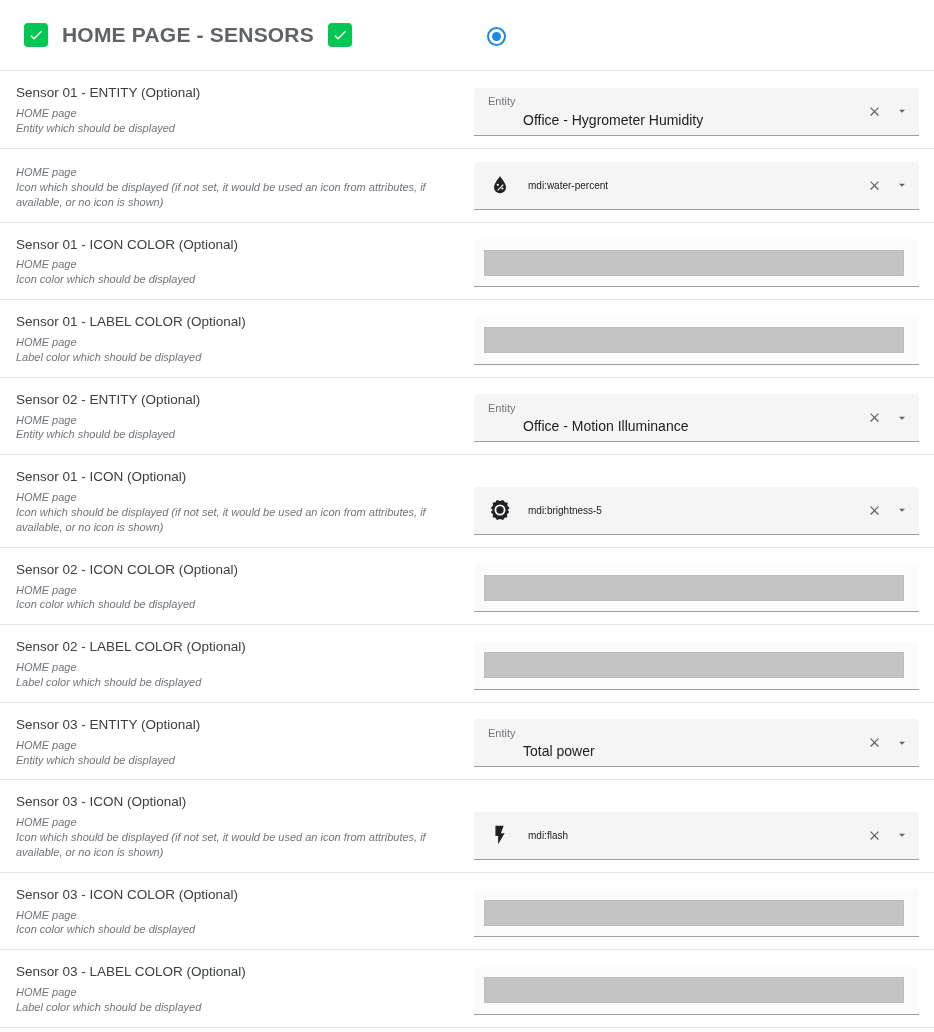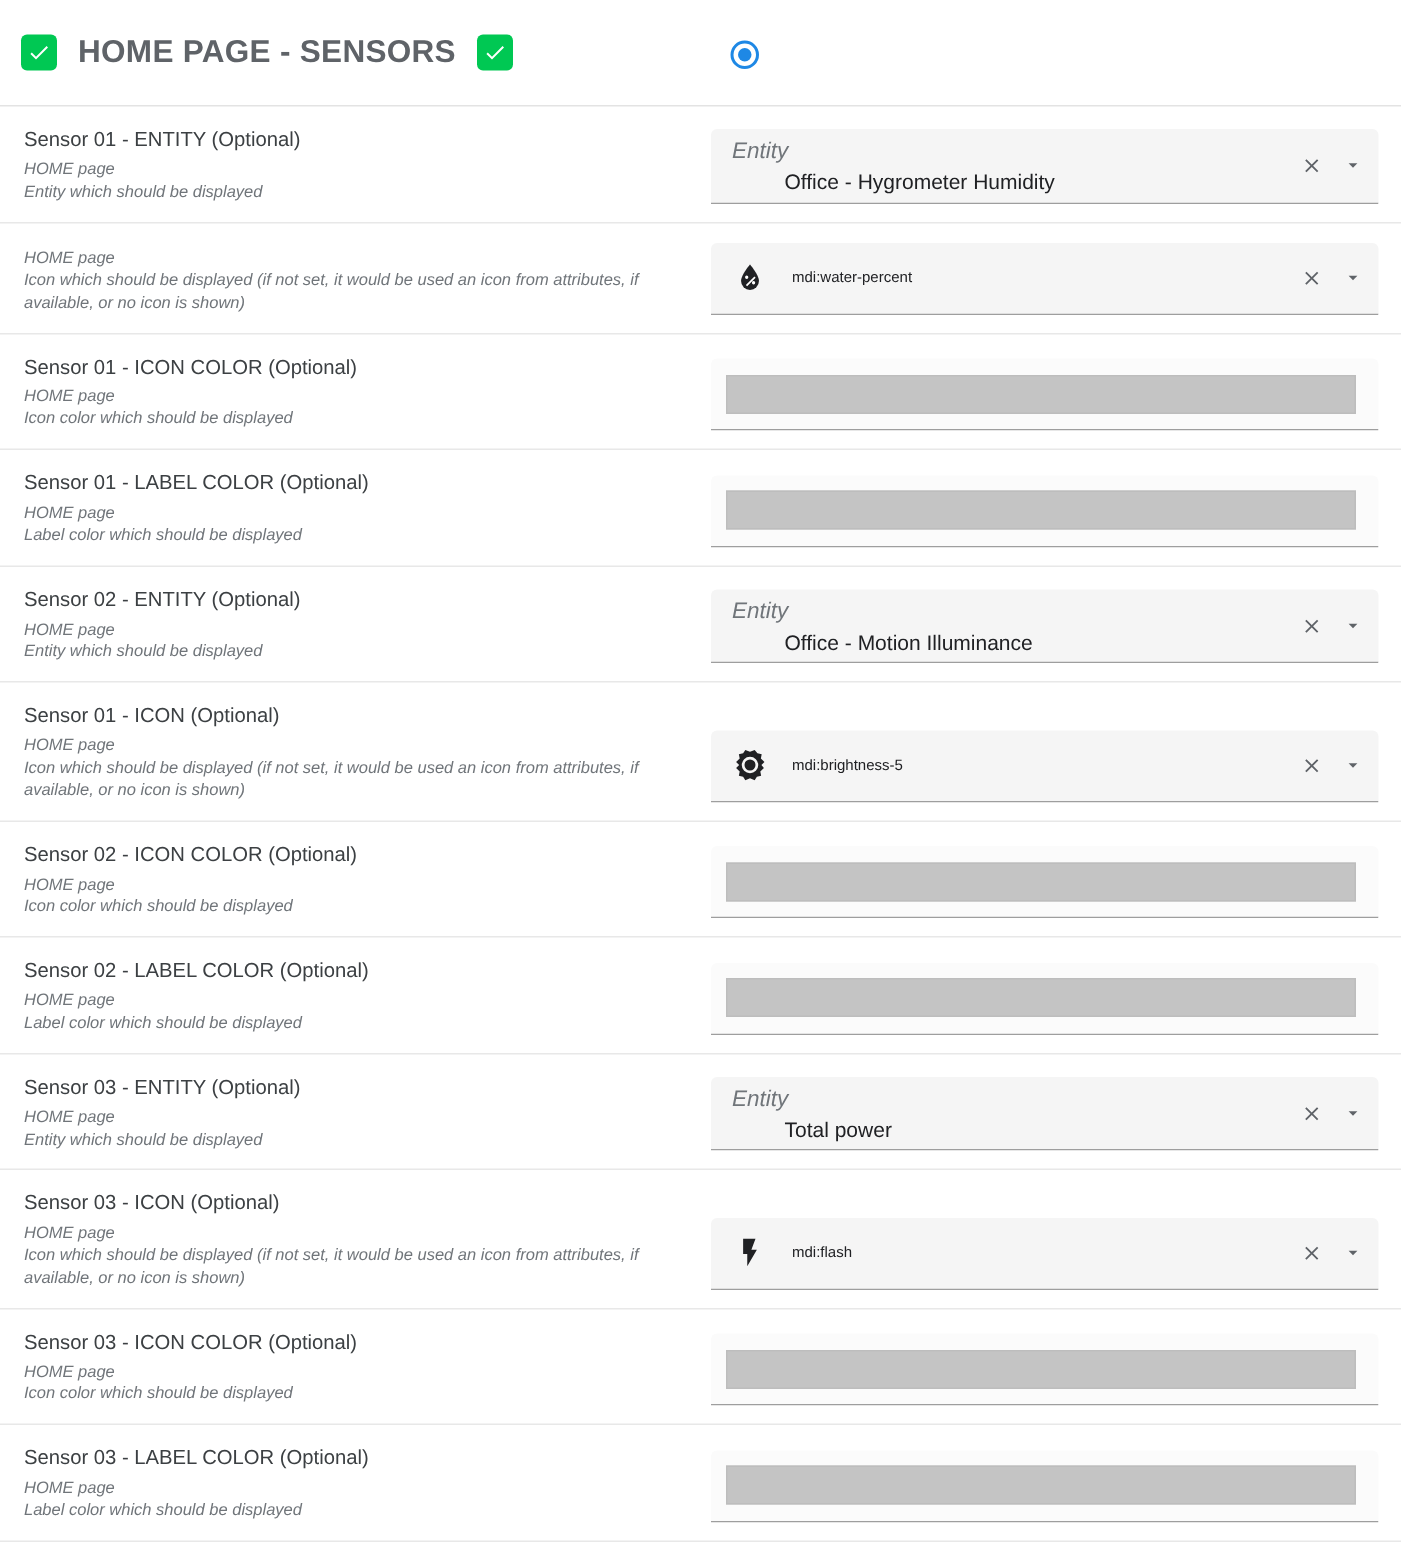--- a/index.html
+++ b/index.html
@@ -15,21 +15,21 @@
     position: relative;
     background: #ffffff;
     overflow: hidden;
   }
 
   
   .header {
     height: 71px;
     display: flex;
     align-items: center;
-    padding: 0 14px;
+    padding: 0 24px;
     border-bottom: 1px solid #e3e3e3;
     position: relative;
   }
   .check-box {
     width: 24px;
     height: 24px;
     border-radius: 4px;
     background: #00c853;
     display: inline-flex;
     align-items: center;
@@ -123,25 +123,24 @@
     padding: 0 10px 0 14px;
   }
   .field.entity {
     flex-direction: column;
     align-items: flex-start;
     justify-content: center;
     padding-top: 6px;
     padding-bottom: 4px;
   }
   .field-label {
-    font-size: 15px;
+    font-size: 11px;
     color: #70757a;
     line-height: 1.2;
     margin-bottom: 2px;
-    font-style: italic;
   }
   .field-value {
     font-size: 14px;
     color: #202124;
     line-height: 1.3;
     margin-left: 35px;
   }
   .field-icon-glyph {
     width: 24px;
     height: 24px;

